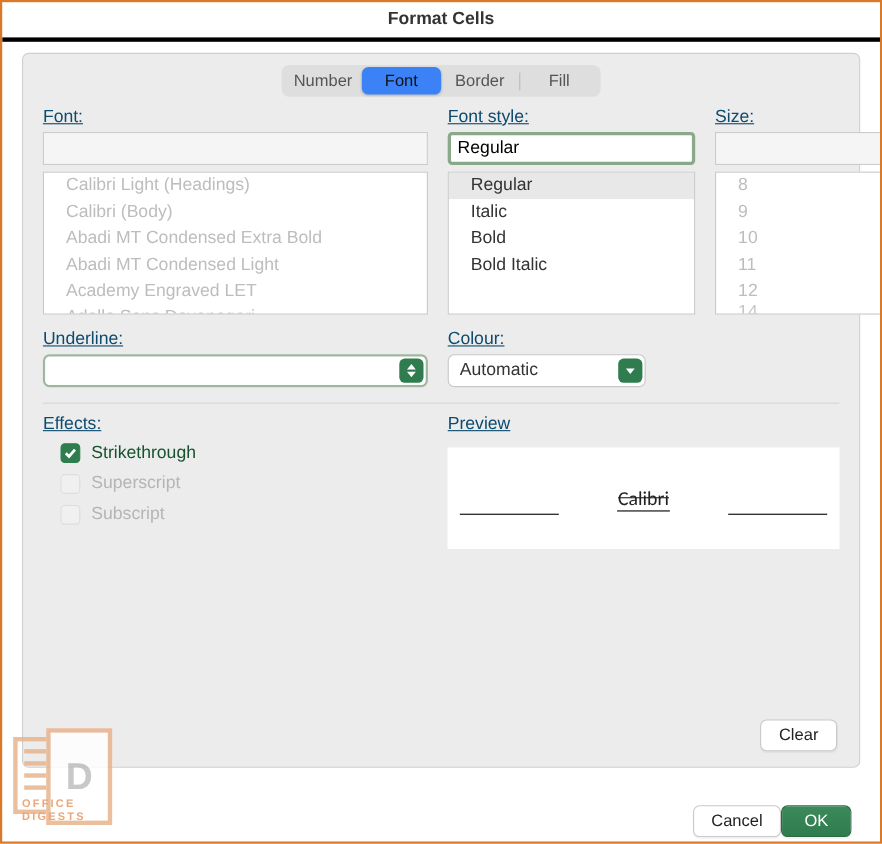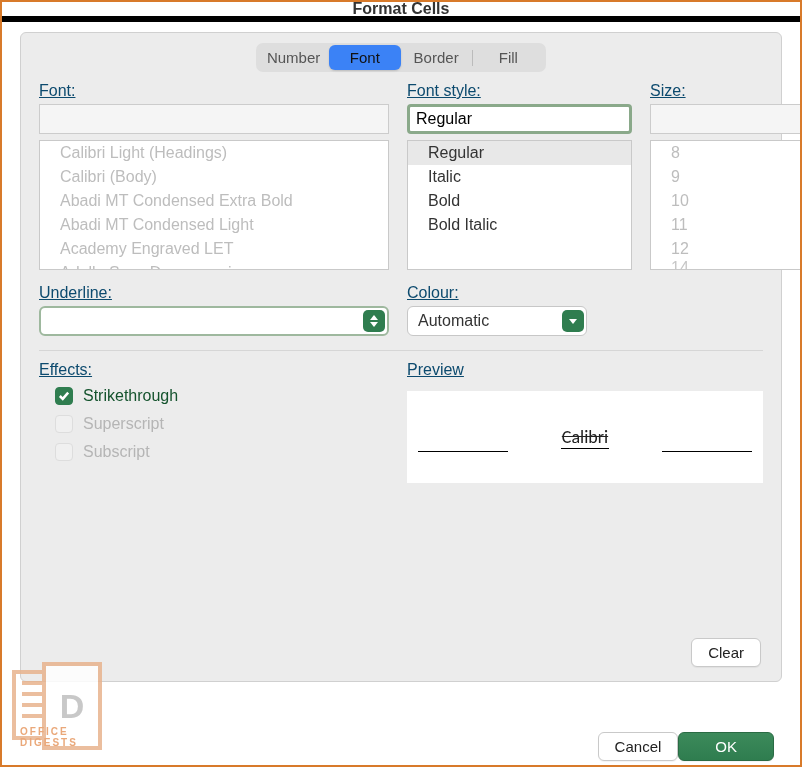--- a/index.html
+++ b/index.html
@@ -9,26 +9,26 @@
     height: 767px;
     font-family: -apple-system, "Helvetica Neue", Arial, sans-serif;
     font-size: 16px;
     color: #333;
     background: #fff;
     border: 2px solid #d87a2a;
     position: relative;
     overflow: hidden;
   }
   .titlebar {
-    height: 20px;
+    height: 36px;
     display: flex;
     align-items: center;
     justify-content: center;
     font-weight: 600;
-    border-bottom: 6px solid #000000;
+    border-bottom: 4px solid #000000;
   }
   .panel {
     background: #ececec;
     border: 1px solid #d0d0d0;
     border-radius: 6px;
     margin: 10px 18px 0 18px;
     padding: 10px 18px 12px 18px;
     height: 650px;
     position: relative;
   }
@@ -157,21 +157,21 @@
     box-shadow: 0 1px 1px rgba(0,0,0,.05);
   }
   .clear-area { position:absolute; right:20px; bottom:14px; }
 
   .footer {
     position:absolute; right:26px; bottom:4px;
     display:flex; gap:0;
   }
   .footer-btn.ok {
     background: linear-gradient(#3c8a5b,#2f7d4f);
-    color:#fff; border-color:#2a6b44; padding:5px 36px;
+    color:#fff; border-color:#2a6b44; padding:5px 20px;
   }
 
   
   .watermark {
     position:absolute; left:10px; bottom:15px;
     opacity:.85; color:#e8b38e;
     display:flex; align-items:flex-end; gap:0;
     pointer-events:none;
   }
   .wm-icon { width:90px; height:100px; position:relative; }

